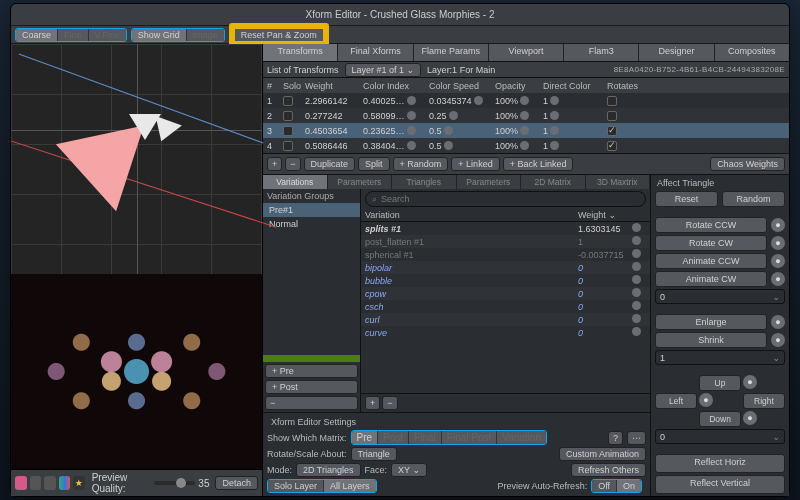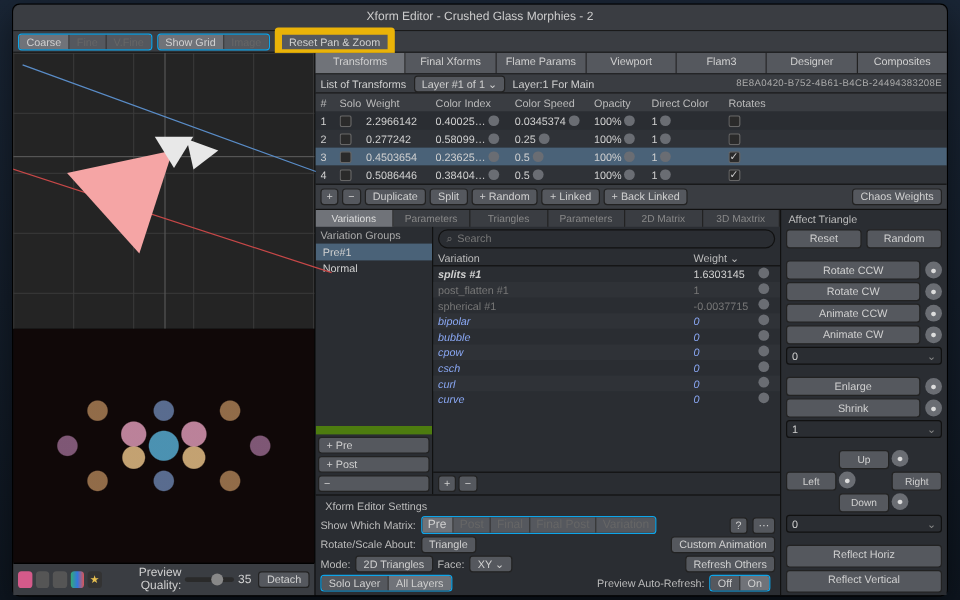--- a/index.html
+++ b/index.html
@@ -84,21 +84,21 @@
       radial-gradient(circle at 50% 35%, rgba(120,150,200,.7) 0 8px, transparent 9px),
       radial-gradient(circle at 50% 65%, rgba(120,150,200,.7) 0 8px, transparent 9px),
       radial-gradient(circle at 28% 35%, rgba(200,150,100,.7) 0 8px, transparent 9px),
       radial-gradient(circle at 72% 35%, rgba(200,150,100,.7) 0 8px, transparent 9px),
       radial-gradient(circle at 28% 65%, rgba(200,150,100,.7) 0 8px, transparent 9px),
       radial-gradient(circle at 72% 65%, rgba(200,150,100,.7) 0 8px, transparent 9px),
       radial-gradient(circle at 18% 50%, rgba(200,140,190,.6) 0 8px, transparent 9px),
       radial-gradient(circle at 82% 50%, rgba(200,140,190,.6) 0 8px, transparent 9px),
       #100808;
   }
-  .bottom-bar { height:27px; background:var(--bg1); border-top:1px solid #000; display:flex; align-items:center; padding:0 4px; gap:3px;text-align:right; }
+  .bottom-bar { height:27px; background:var(--bg1); border-top:1px solid #000; display:flex; align-items:center; padding:0 4px; gap:3px; }
   .chip { width:14px; height:14px; border-radius:3px; display:inline-block; }
   .chip.home { background:#d45a8a; }
   .chip.a { background:#555; }
   .chip.b { background:#555; }
   .chip.pal { background:linear-gradient(90deg,#3a7,#37d,#d55); }
   .chip.star { background:#333; position:relative; }
   .chip.star::after { content:"★"; position:absolute; inset:0; display:flex; align-items:center; justify-content:center; font-size:9px; color:#e8c050; }
   .slider { width:50px; height:4px; background:#2a2a2a; border-radius:2px; position:relative; }
   .slider::after { content:''; position:absolute; left:22px; top:-3px; width:10px; height:10px; background:#888; border-radius:5px; }
 

